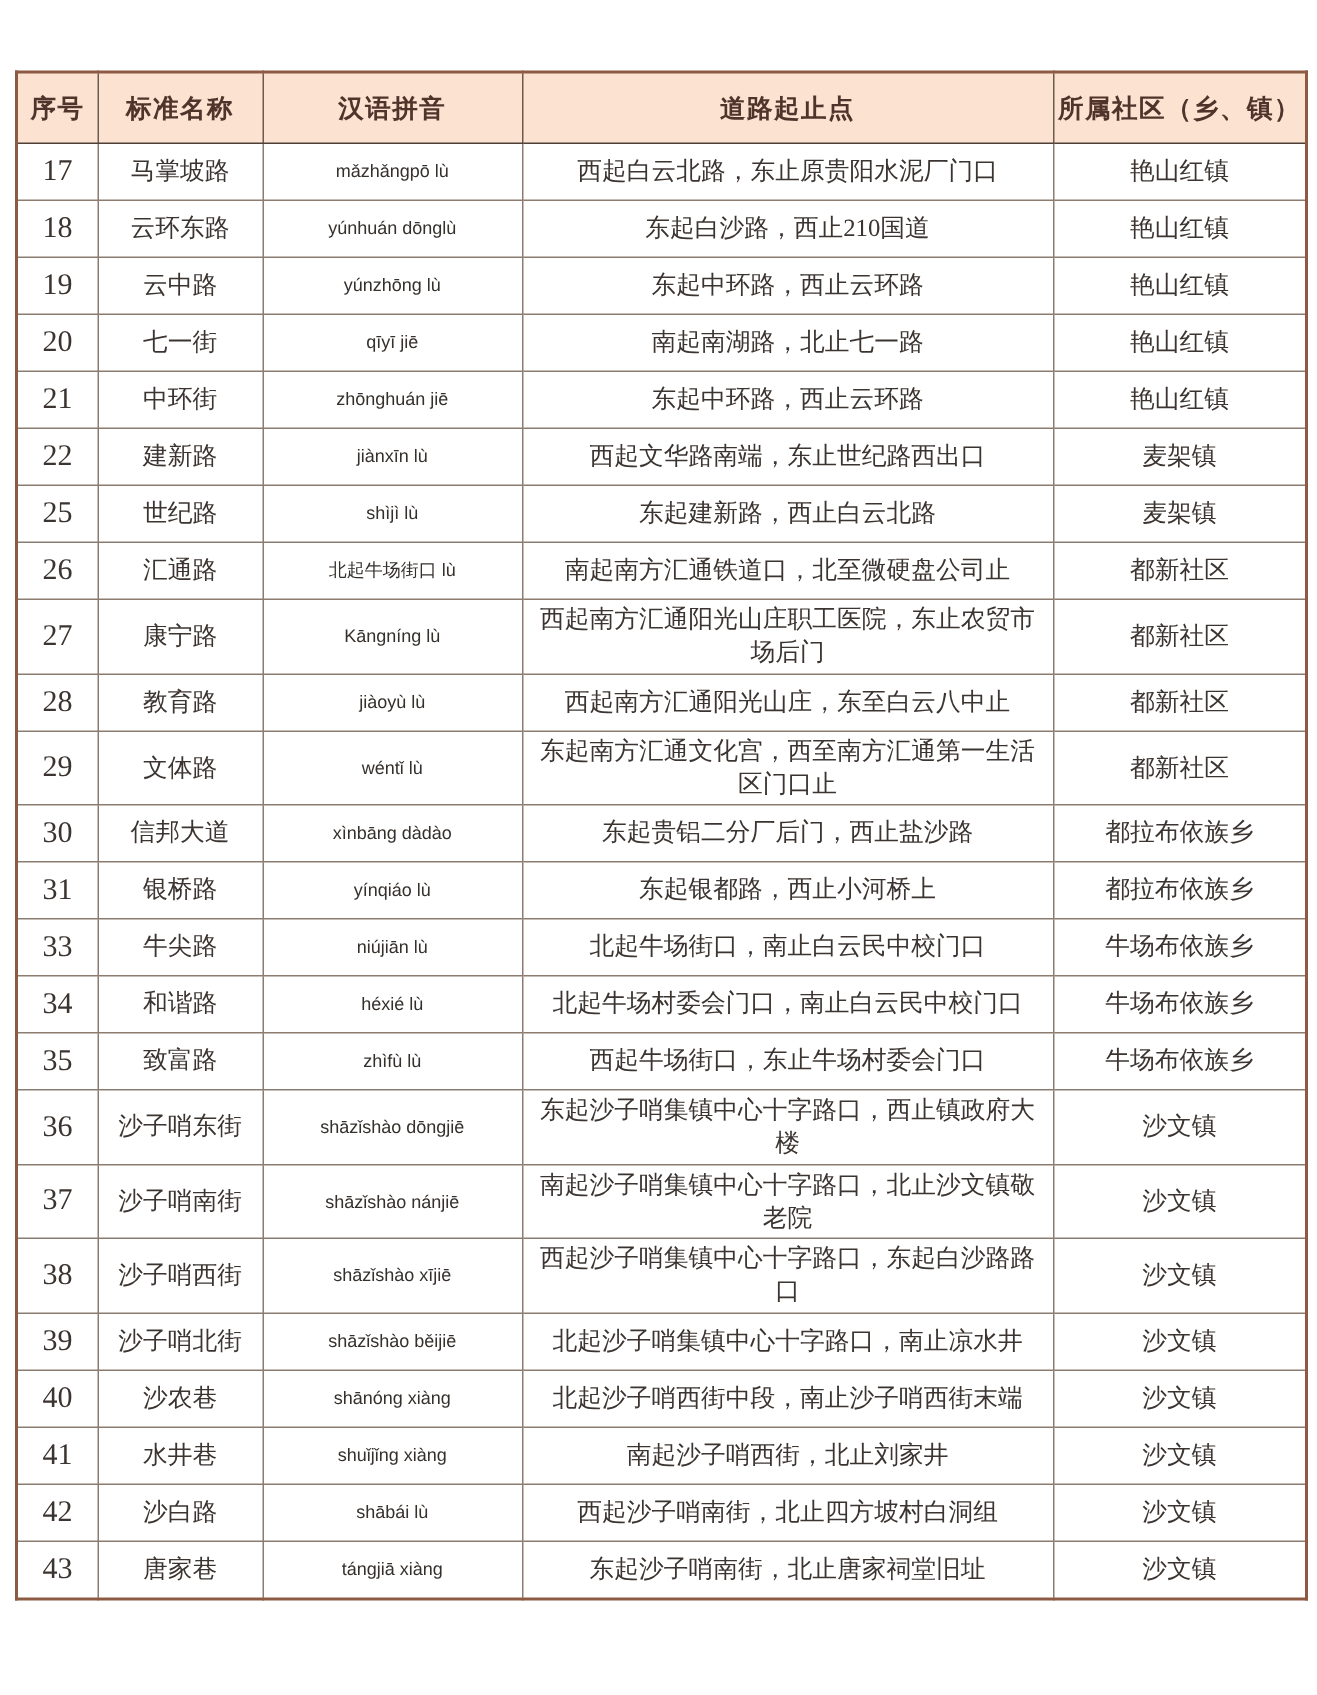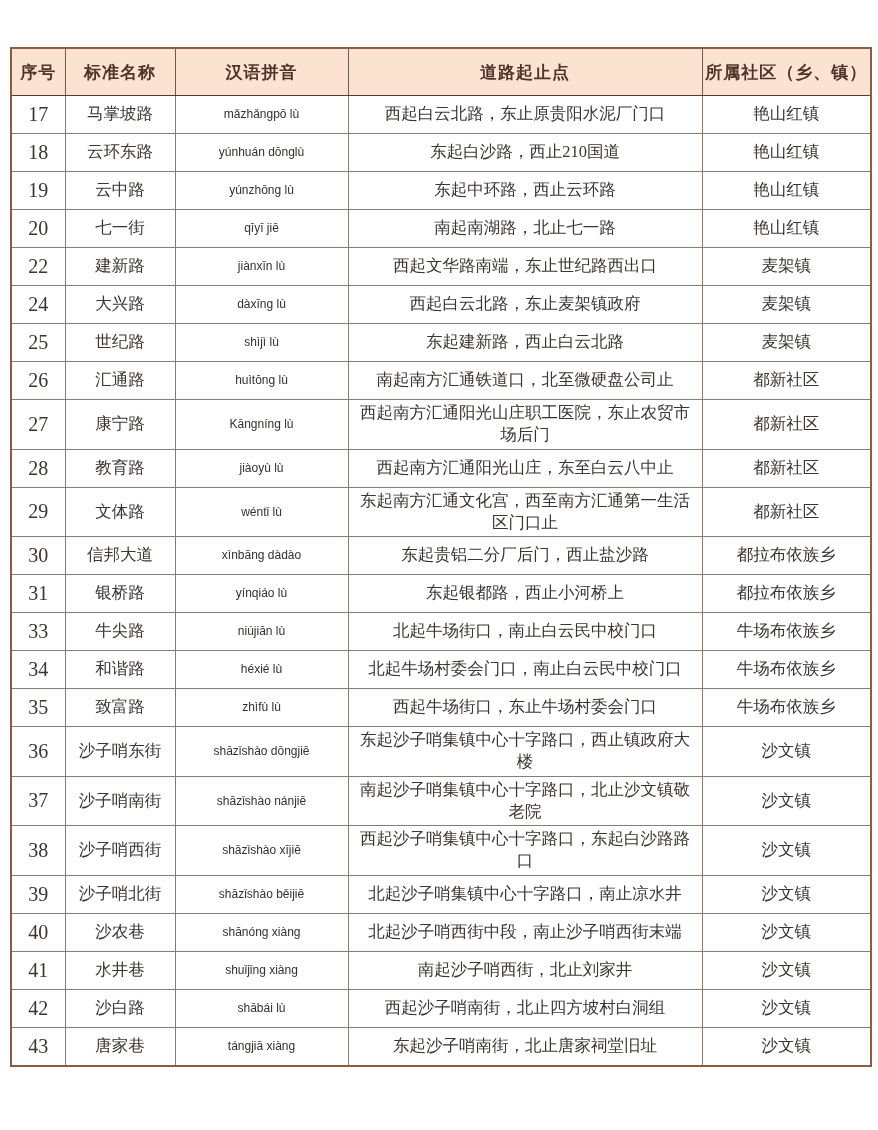--- a/index.html
+++ b/index.html
@@ -110,44 +110,44 @@
           <td class="cell-community">艳山红镇</td>
         </tr>
         <tr>
           <td class="cell-index">20</td>
           <td class="cell-name">七一街</td>
           <td class="cell-pinyin">qīyī jiē</td>
           <td class="cell-route">南起南湖路，北止七一路</td>
           <td class="cell-community">艳山红镇</td>
         </tr>
         <tr>
+          <td class="cell-index">21</td>
+          <td class="cell-name">中环街</td>
+          <td class="cell-pinyin">zhōnghuán jiē</td>
+          <td class="cell-route">东起中环路，西止云环路</td>
+          <td class="cell-community">艳山红镇</td>
+        </tr>
+        <tr>
           <td class="cell-index">22</td>
           <td class="cell-name">建新路</td>
           <td class="cell-pinyin">jiànxīn lù</td>
           <td class="cell-route">西起文华路南端，东止世纪路西出口</td>
           <td class="cell-community">麦架镇</td>
         </tr>
         <tr>
-          <td class="cell-index">24</td>
-          <td class="cell-name">大兴路</td>
-          <td class="cell-pinyin">dàxīng lù</td>
-          <td class="cell-route">西起白云北路，东止麦架镇政府</td>
-          <td class="cell-community">麦架镇</td>
-        </tr>
-        <tr>
           <td class="cell-index">25</td>
           <td class="cell-name">世纪路</td>
           <td class="cell-pinyin">shìjì lù</td>
           <td class="cell-route">东起建新路，西止白云北路</td>
           <td class="cell-community">麦架镇</td>
         </tr>
         <tr>
           <td class="cell-index">26</td>
           <td class="cell-name">汇通路</td>
-          <td class="cell-pinyin">huìtōng lù</td>
+          <td class="cell-pinyin">北起牛场街口 lù</td>
           <td class="cell-route">南起南方汇通铁道口，北至微硬盘公司止</td>
           <td class="cell-community">都新社区</td>
         </tr>
         <tr class="row-tall">
           <td class="cell-index">27</td>
           <td class="cell-name">康宁路</td>
           <td class="cell-pinyin">Kāngníng lù</td>
           <td class="cell-route">西起南方汇通阳光山庄职工医院，东止农贸市场后门</td>
           <td class="cell-community">都新社区</td>
         </tr>

